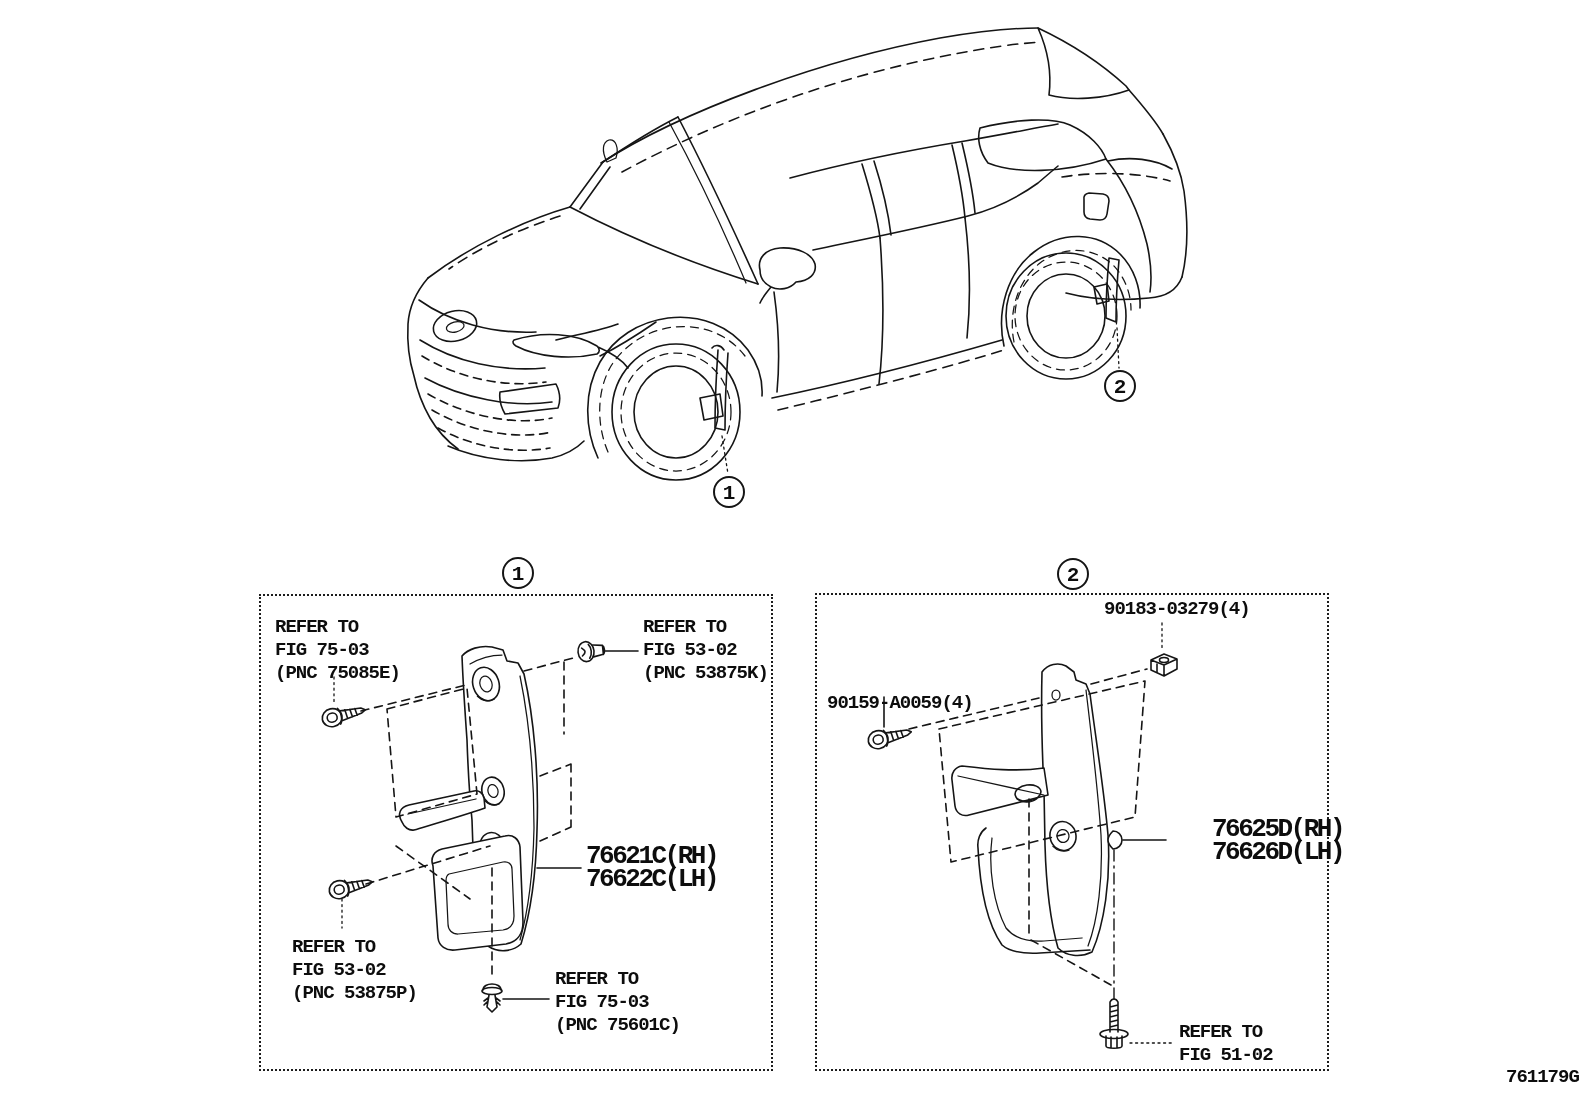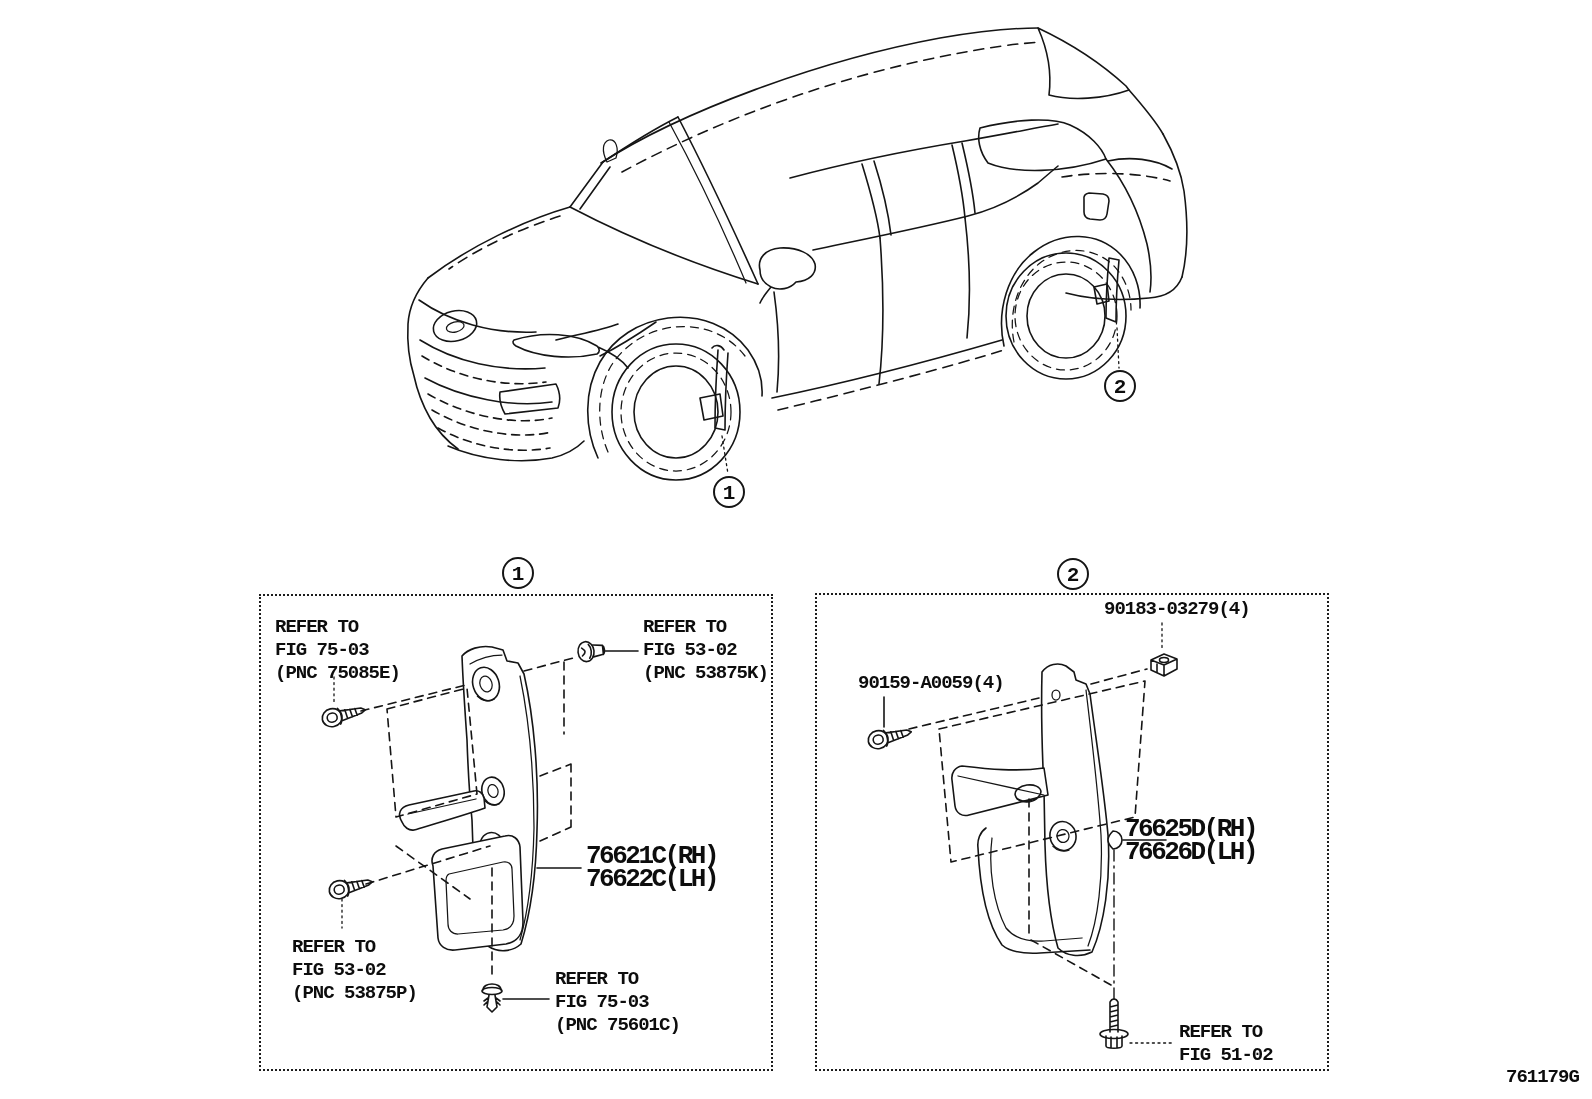--- a/index.html
+++ b/index.html
@@ -252,20 +252,20 @@
   <div class="note" style="left:292px;top:936px;">REFER TO
 FIG 53-02
 (PNC 53875P)</div>
   <div class="note" style="left:555px;top:968px;">REFER TO
 FIG 75-03
 (PNC 75601C)</div>
   <div class="note big" style="left:586px;top:845px;">76621C(RH)
 76622C(LH)</div>
 
   <div class="note" style="left:1104px;top:598px;">90183-03279(4)</div>
-  <div class="note" style="left:827px;top:672px;margin-left:31px;">90159-A0059(4)</div>
-  <div class="note big" style="left:1125px;top:818px;">76625D(RH)
+  <div class="note" style="left:827px;top:692px;">90159-A0059(4)</div>
+  <div class="note big" style="left:1212px;top:818px;">76625D(RH)
 76626D(LH)</div>
   <div class="note" style="left:1179px;top:1021px;">REFER TO
 FIG 51-02</div>
 
   <div class="code" style="left:1506px;top:1066px;">761179G</div>
 </div>
 
 </body></html>

